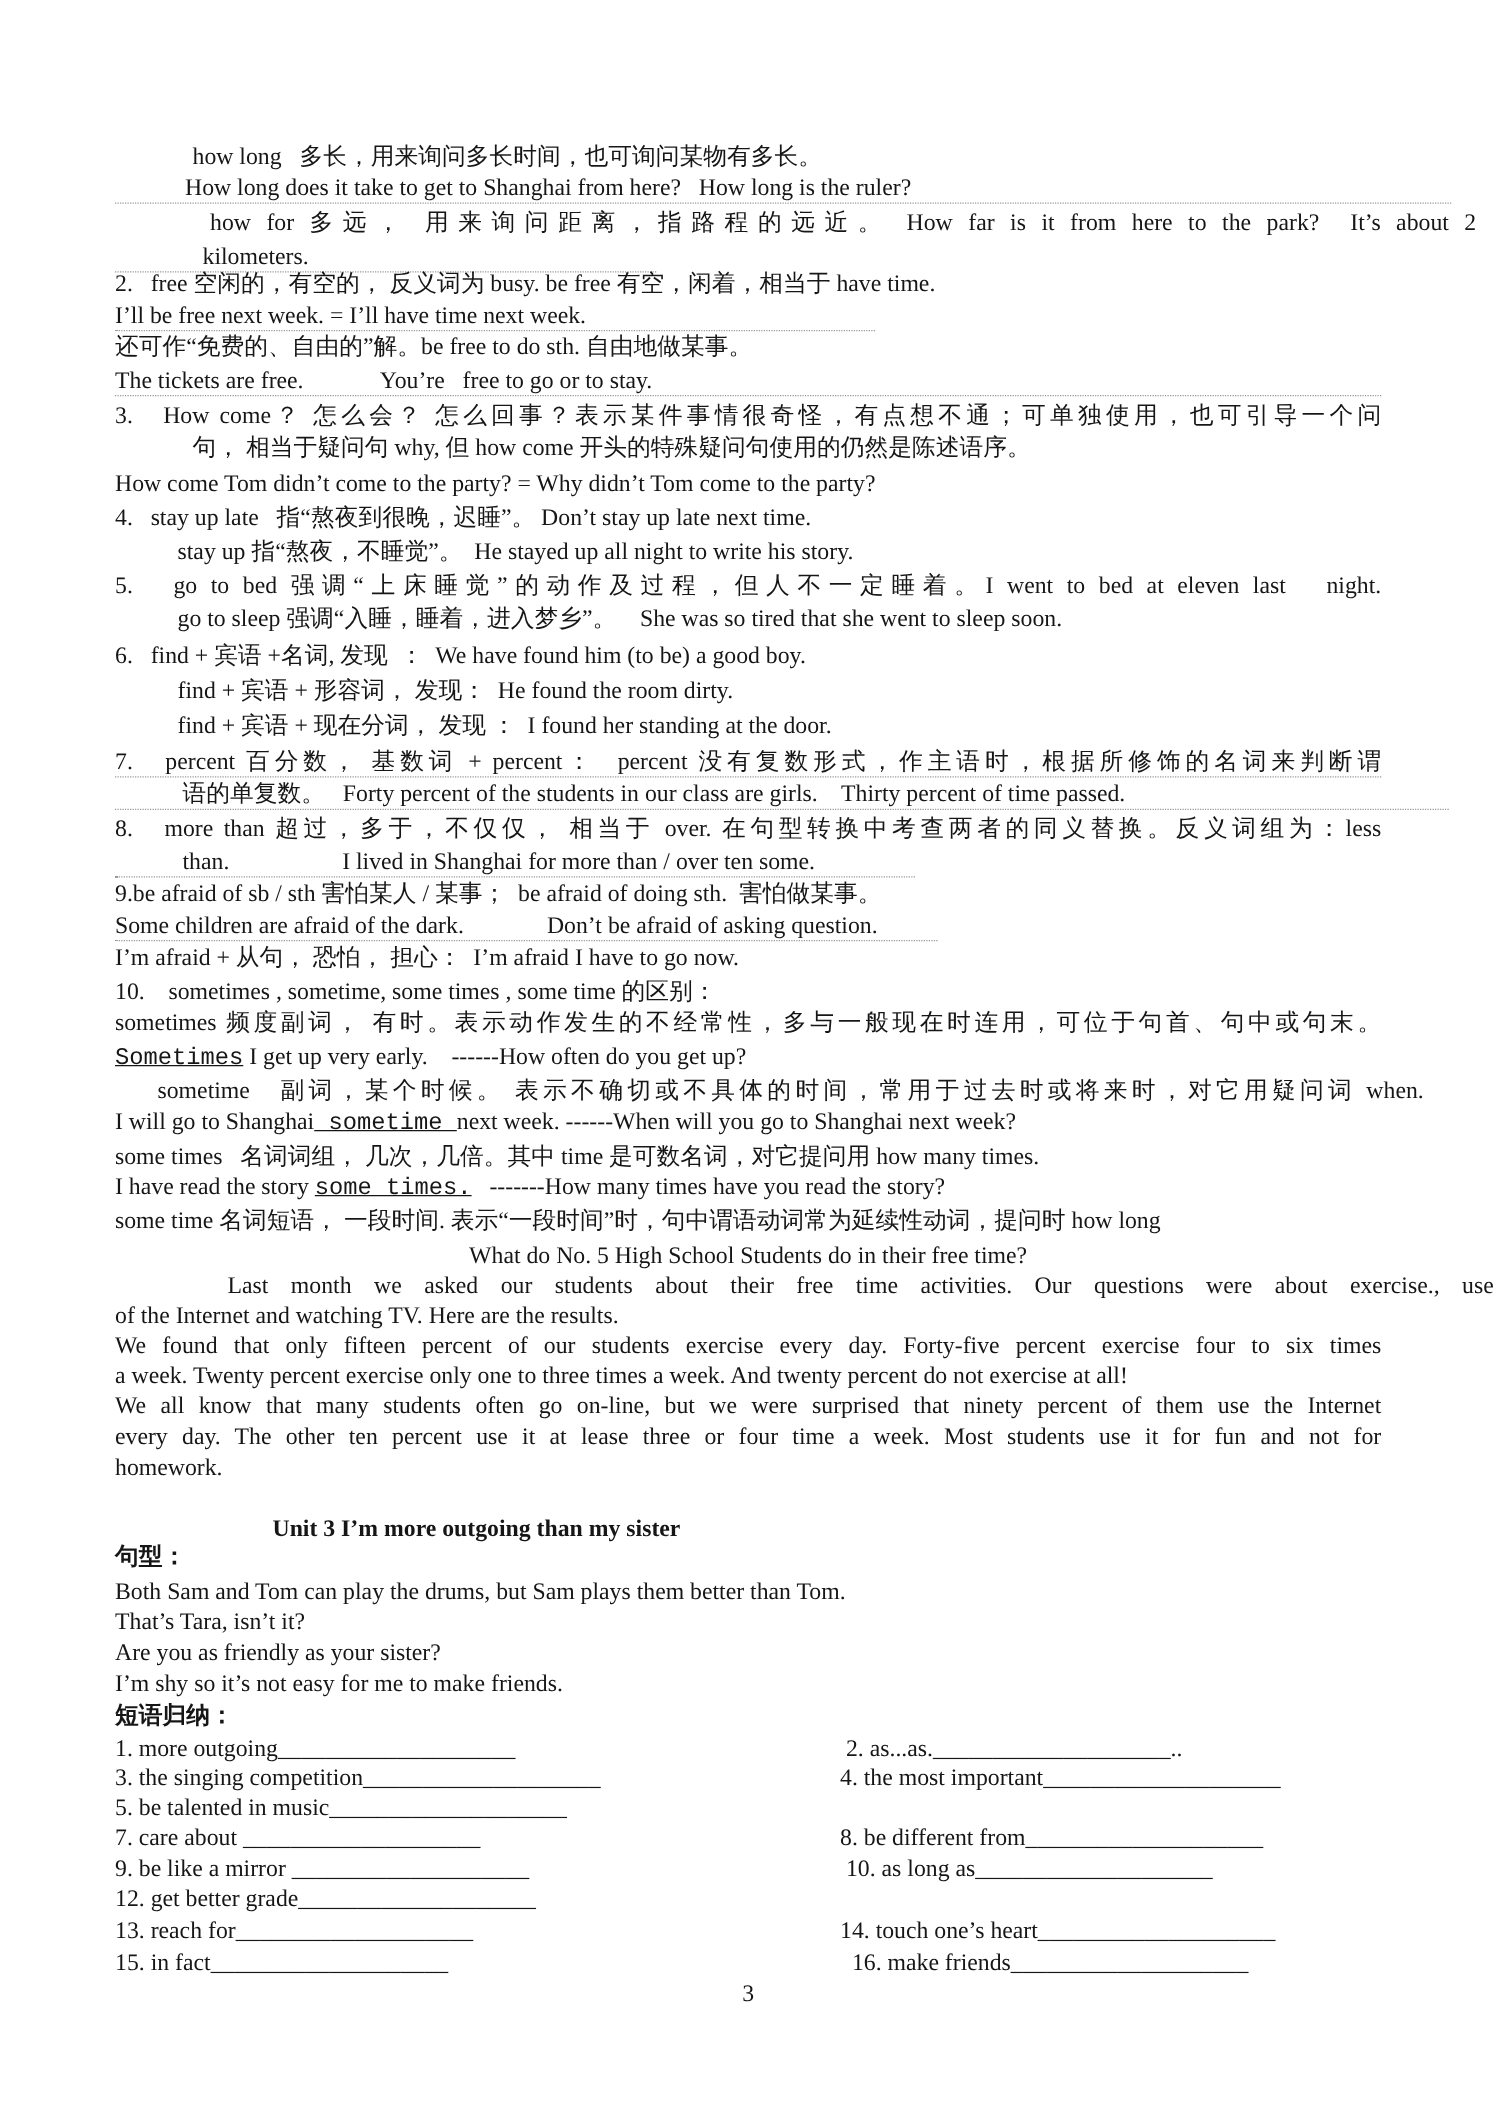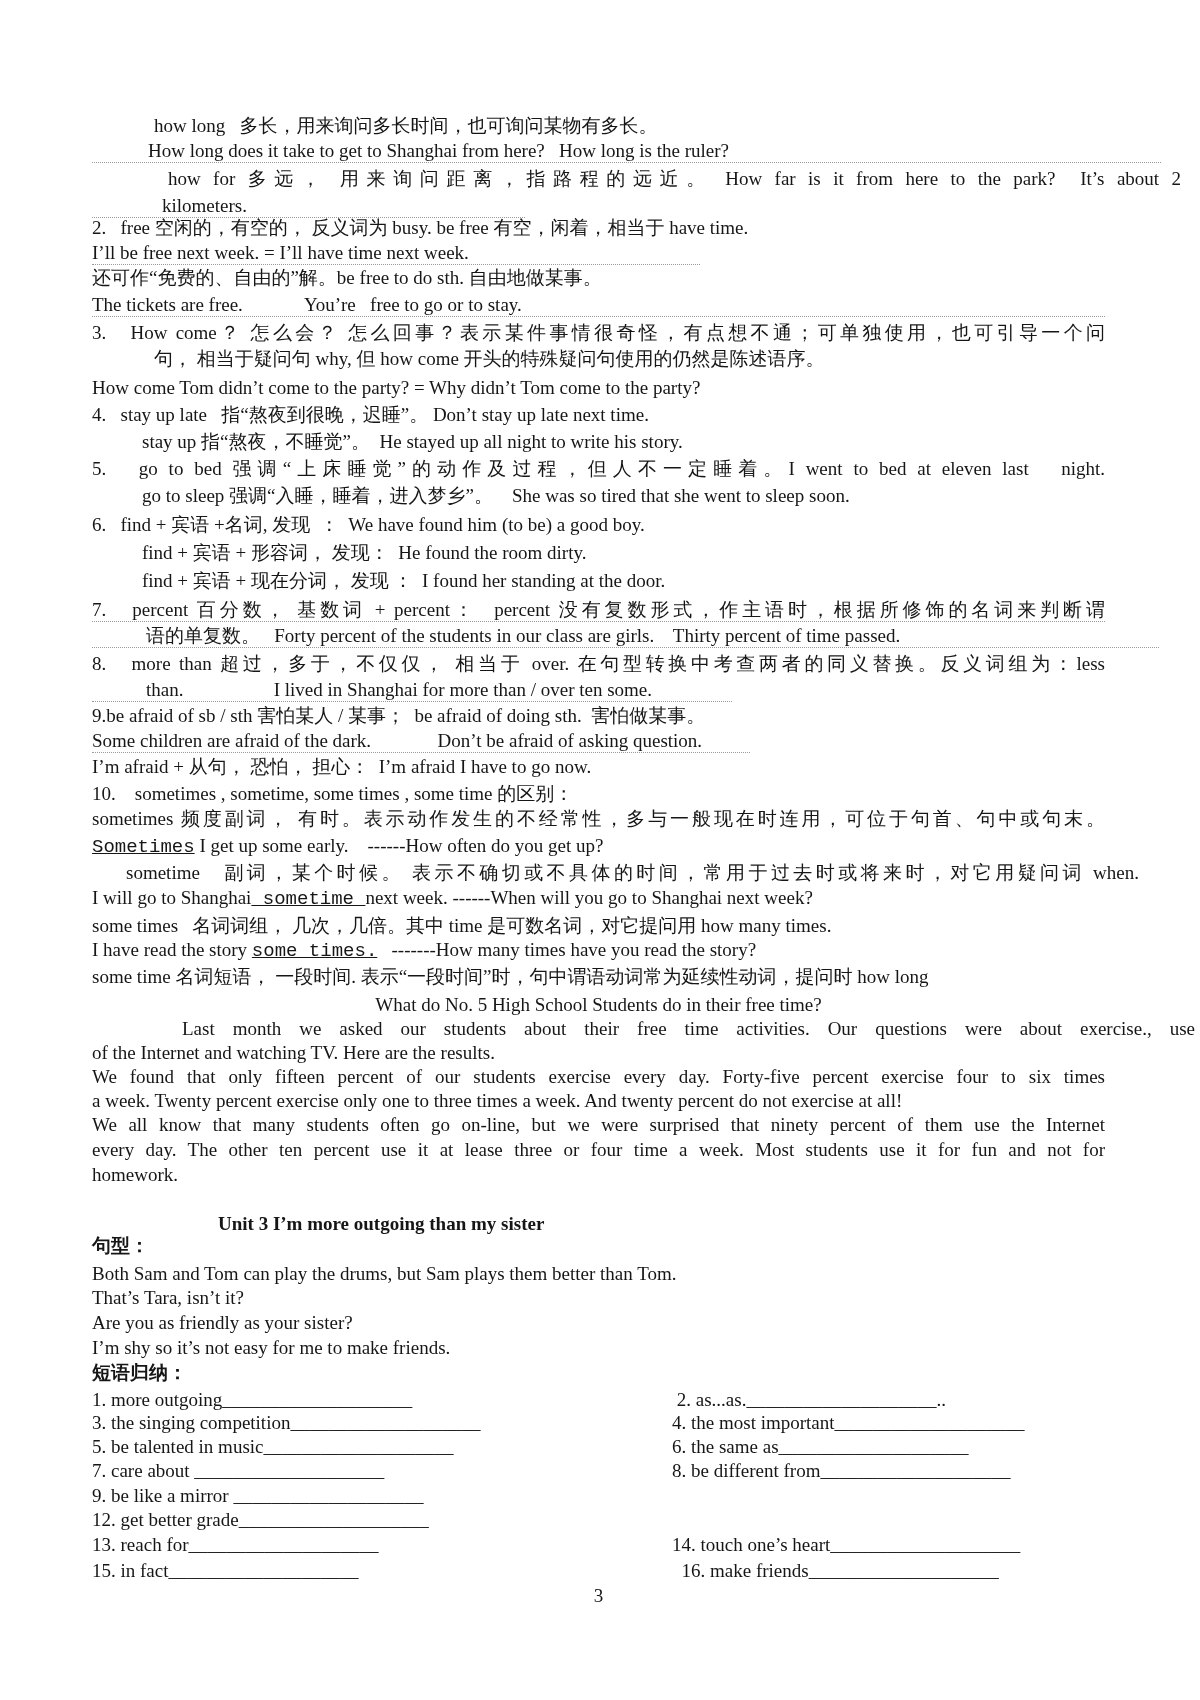--- a/index.html
+++ b/index.html
@@ -61,21 +61,21 @@
       <div class="ln" style="top: 568px; padding-left: 50px;">find + 宾语 + 现在分词， 发现 ：  I found her standing at the door.</div>
       <div class="ln jl dot-100" style="top: 597px;">7.   percent 百分数， 基数词 + percent：  percent 没有复数形式，作主语时，根据所修饰的名词来判断谓</div>
       <div class="ln dot-100" style="top: 623px; padding-left: 54px;">语的单复数。   Forty percent of the students in our class are girls.    Thirty percent of time passed.</div>
       <div class="ln jl" style="top: 651px;">8.   more than 超过，多于，不仅仅， 相当于 over. 在句型转换中考查两者的同义替换。反义词组为：less</div>
       <div class="ln dot-60" style="top: 677px; padding-left: 54px;">than.                   I lived in Shanghai for more than / over ten some.</div>
       <div class="ln" style="top: 703px;">9.be afraid of sb / sth 害怕某人 / 某事；  be afraid of doing sth.  害怕做某事。</div>
       <div class="ln dot-65" style="top: 728px;">Some children are afraid of the dark.              Don’t be afraid of asking question.</div>
       <div class="ln" style="top: 754px;">I’m afraid + 从句， 恐怕， 担心：  I’m afraid I have to go now.</div>
       <div class="ln" style="top: 781px;">10.    sometimes , sometime, some times , some time 的区别：</div>
       <div class="ln jl" style="top: 806px;">sometimes 频度副词， 有时。表示动作发生的不经常性，多与一般现在时连用，可位于句首、句中或句末。</div>
-      <div class="ln" style="top: 833px;"><span class="u">Sometimes</span><span> I get up some early.    ------How often do you get up?</span></div>
+      <div class="ln" style="top: 833px;"><span class="u">Sometimes</span><span> I get up very early.    ------How often do you get up?</span></div>
       <div class="ln jl" style="top: 860px; margin-left: 34px;">sometime   副词，某个时候。 表示不确切或不具体的时间，常用于过去时或将来时，对它用疑问词 when.</div>
       <div class="ln" style="top: 885px;"><span>I will go to Shanghai</span><span class="u"> sometime </span><span>next week. ------When will you go to Shanghai next week?</span></div>
       <div class="ln" style="top: 913px;">some times   名词词组， 几次，几倍。其中 time 是可数名词，对它提问用 how many times.</div>
       <div class="ln" style="top: 937px;"><span>I have read the story </span><span class="u">some times.</span><span>   -------How many times have you read the story?</span></div>
       <div class="ln" style="top: 964px;">some time 名词短语， 一段时间. 表示“一段时间”时，句中谓语动词常为延续性动词，提问时 how long</div>
       <div class="ln ctr" style="top: 992px;">What do No. 5 High School Students do in their free time?</div>
       <div class="ln jl" style="top: 1016px; padding-left: 90px;">Last month we asked our students about their free time activities. Our questions were about exercise., use</div>
       <div class="ln" style="top: 1040px;">of the Internet and watching TV. Here are the results.</div>
       <div class="ln jl" style="top: 1064px;">We found that only fifteen percent of our students exercise every day. Forty-five percent exercise four to six times</div>
       <div class="ln" style="top: 1088px;">a week. Twenty percent exercise only one to three times a week. And twenty percent do not exercise at all!</div>
@@ -84,21 +84,21 @@
       <div class="ln" style="top: 1162px;">homework.</div>
       <div class="ln b" style="top: 1211px; padding-left: 126px;">Unit 3 I’m more outgoing than my sister</div>
       <div class="ln b" style="top: 1233px;">句型：</div>
       <div class="ln" style="top: 1261px;">Both Sam and Tom can play the drums, but Sam plays them better than Tom.</div>
       <div class="ln" style="top: 1285px;">That’s Tara, isn’t it?</div>
       <div class="ln" style="top: 1310px;">Are you as friendly as your sister?</div>
       <div class="ln" style="top: 1335px;">I’m shy so it’s not easy for me to make friends.</div>
       <div class="ln" style="top: 1360px; font-weight: bold;">短语归纳：</div>
       <div class="ln row2" style="top: 1387px; justify-content: space-between;"><span class="pc-l">1. more outgoing____________________</span><span class="pc-r"> 2. as...as.____________________..</span></div>
       <div class="ln row2" style="top: 1410px;"><span class="pc-l">3. the singing competition____________________</span><span class="pc-r">4. the most important____________________</span></div>
-      <div class="ln row2" style="top: 1434px;"><span class="pc-l">5. be talented in music____________________</span><span class="pc-r">6. the same as____________________</span></div>
+      <div class="ln row2" style="top: 1434px;"><span class="pc-l">5. be talented in music____________________</span></div>
       <div class="ln row2" style="top: 1458px;"><span class="pc-l">7. care about ____________________</span><span class="pc-r">8. be different from____________________</span></div>
-      <div class="ln row2" style="top: 1483px;"><span class="pc-l">9. be like a mirror ____________________</span></div>
+      <div class="ln row2" style="top: 1483px;"><span class="pc-l">9. be like a mirror ____________________</span><span class="pc-r"> 10. as long as____________________</span></div>
       <div class="ln row2" style="top: 1507px;"><span class="pc-r">12. get better grade____________________</span></div>
       <div class="ln row2" style="top: 1532px;"><span class="pc-l">13. reach for____________________</span><span class="pc-r">14. touch one’s heart____________________</span></div>
       <div class="ln row2" style="top: 1558px;"><span class="pc-l">15. in fact____________________</span><span class="pc-r">  16. make friends____________________</span></div>
     </div>
   <div class="ln pageno" style="top:1583px">3</div>
 </div>
 
 </body></html>

